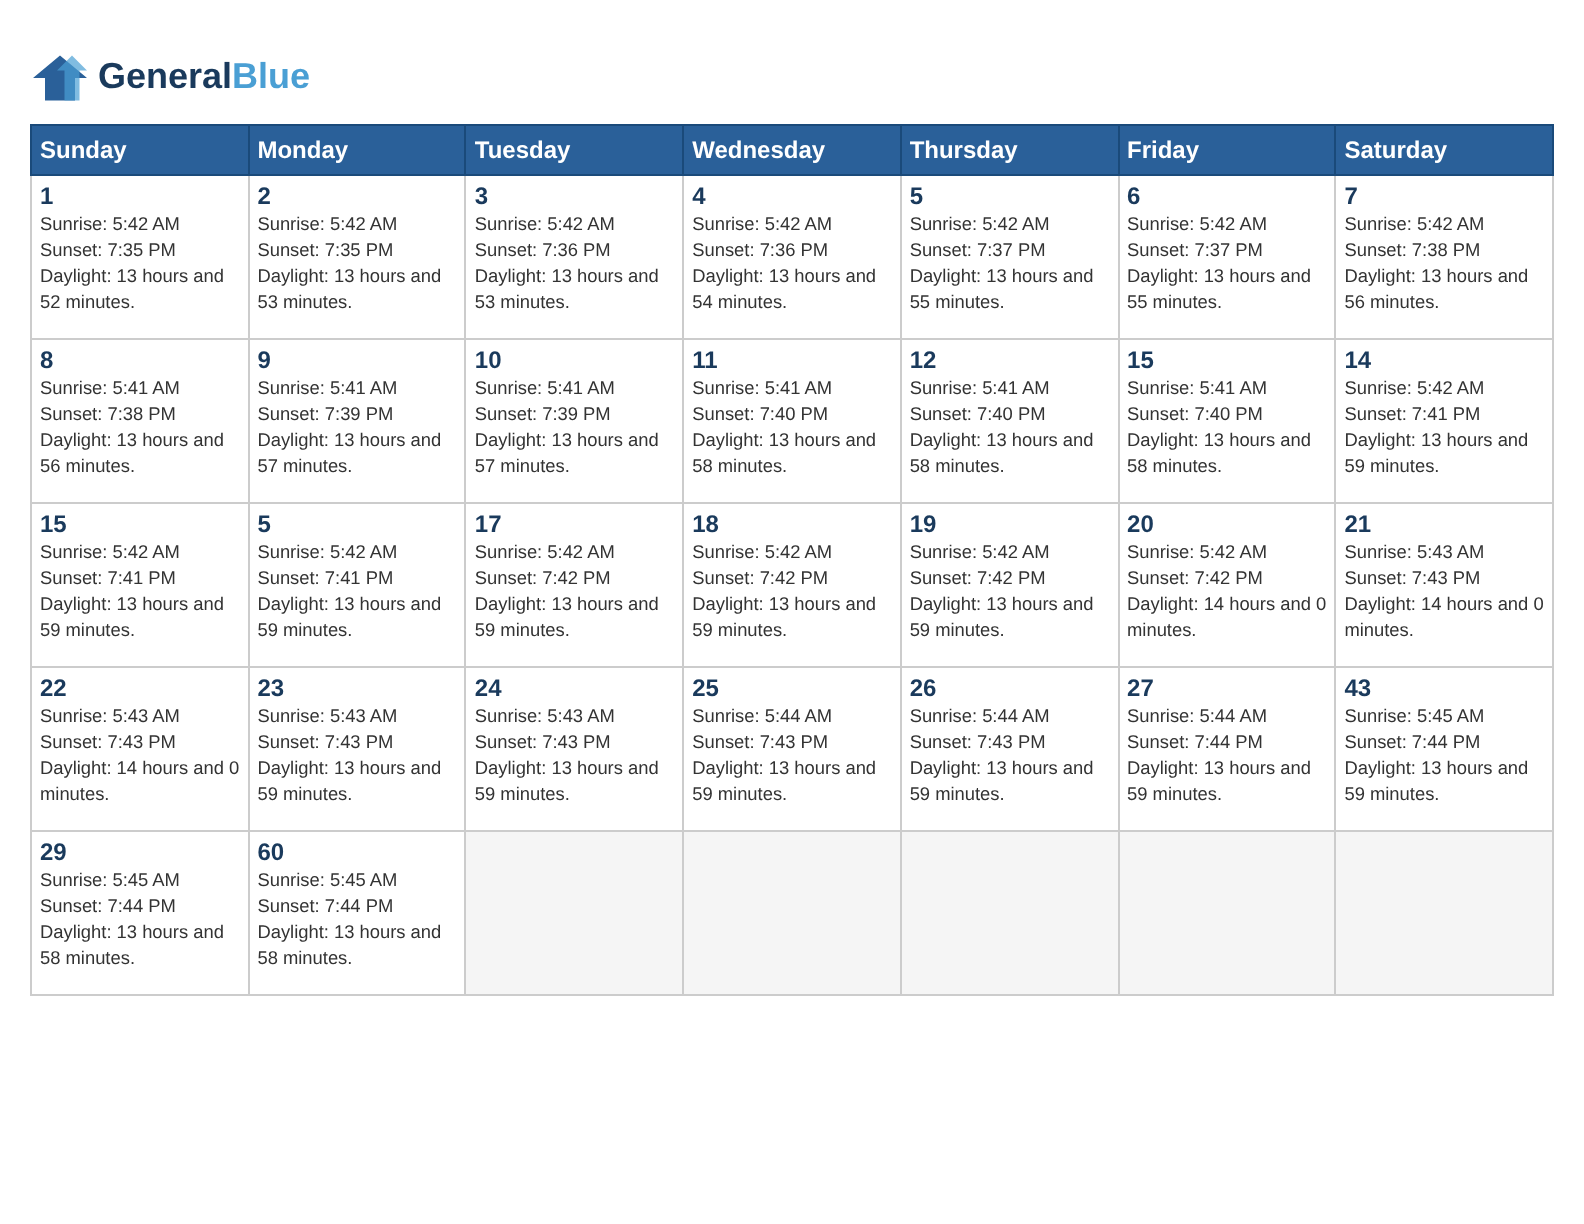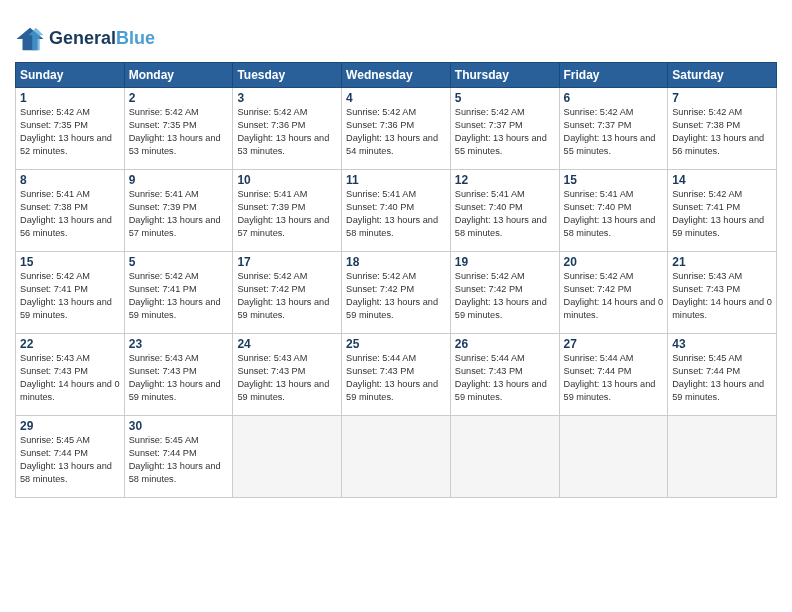--- a/index.html
+++ b/index.html
@@ -242,21 +242,21 @@
             <span class="day-number">43</span>
 <div class="day-info">Sunrise: 5:45 AM<br>Sunset: 7:44 PM<br>Daylight: 13 hours and 59 minutes.</div>
           </td>
         </tr>
         <tr>
           <td>
             <span class="day-number">29</span>
 <div class="day-info">Sunrise: 5:45 AM<br>Sunset: 7:44 PM<br>Daylight: 13 hours and 58 minutes.</div>
           </td>
           <td>
-            <span class="day-number">30</span>
+            <span class="day-number">60</span>
 <div class="day-info">Sunrise: 5:45 AM<br>Sunset: 7:44 PM<br>Daylight: 13 hours and 58 minutes.</div>
           </td>
           <td class="empty"></td>
           <td class="empty"></td>
           <td class="empty"></td>
           <td class="empty"></td>
           <td class="empty"></td>
         </tr>
       </tbody>
   </table>

